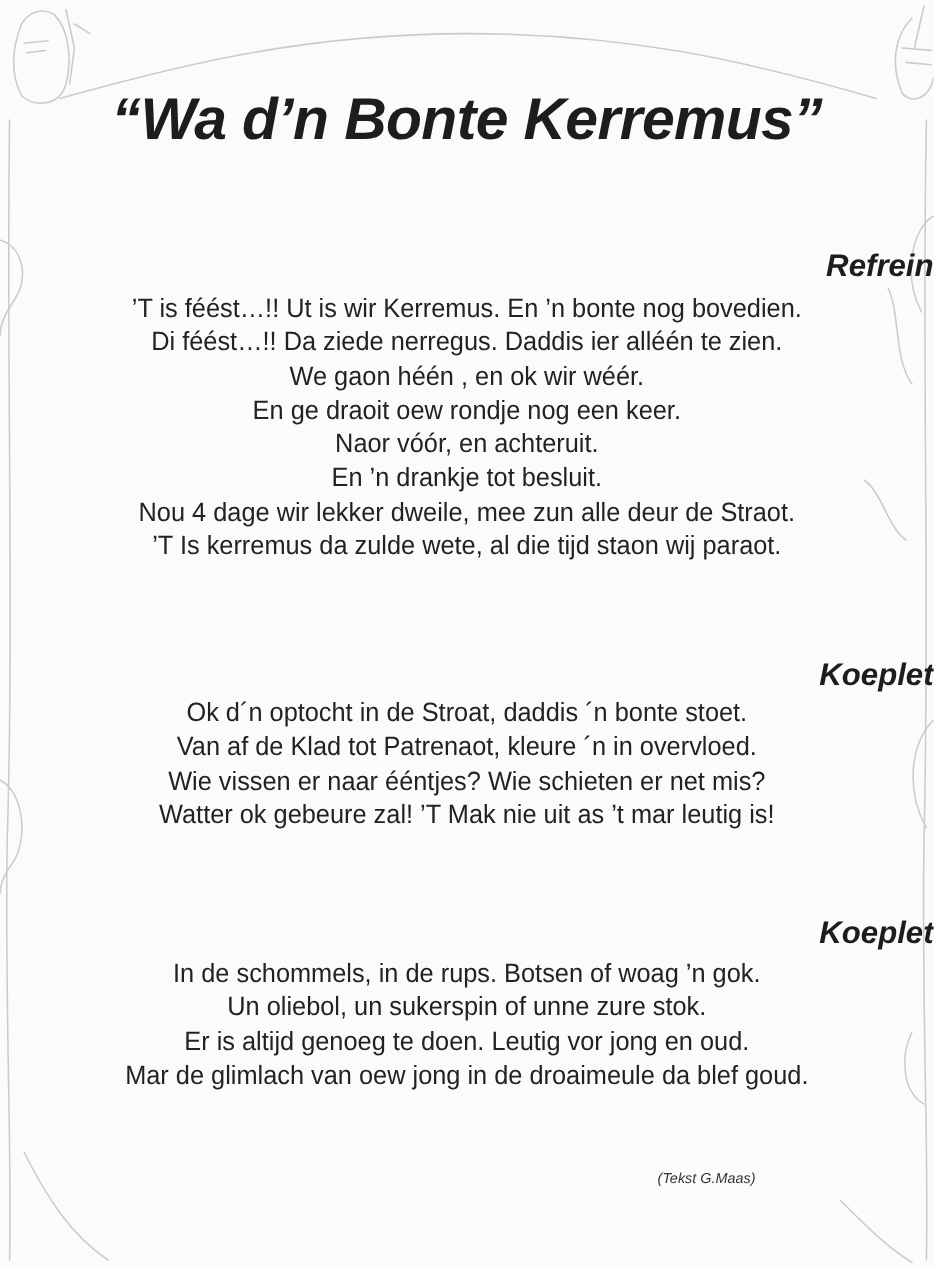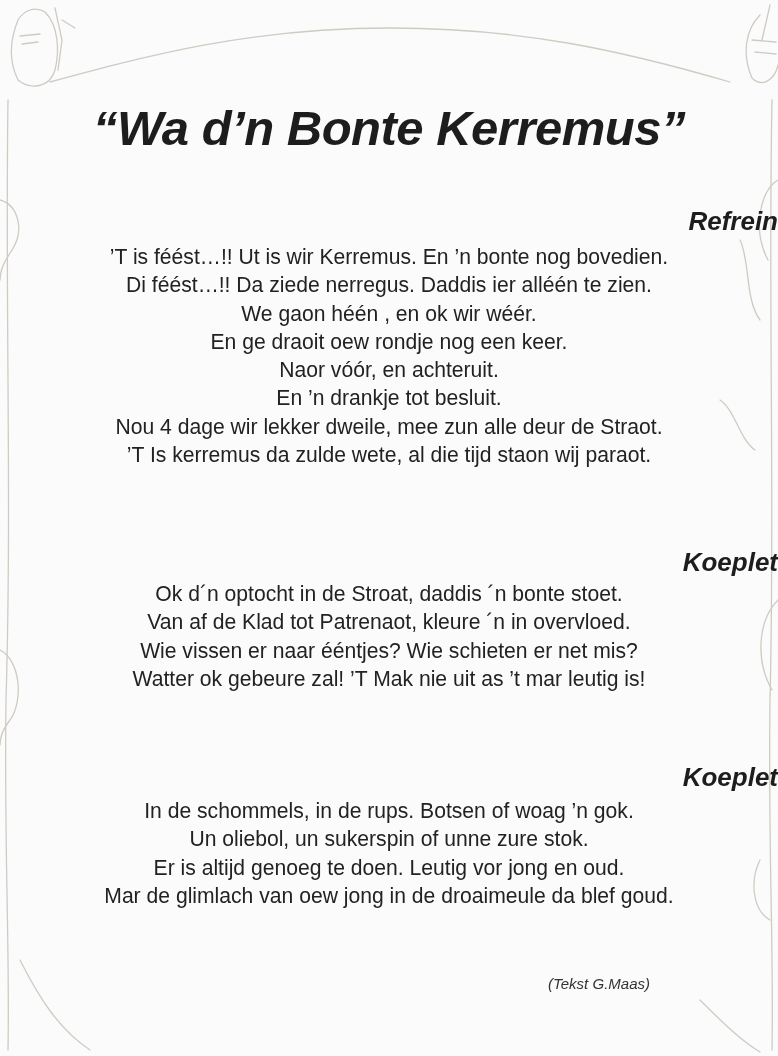--- a/index.html
+++ b/index.html
@@ -5,37 +5,37 @@
   html, body { margin: 0; padding: 0; }
   body {
     width: 778px; height: 1056px; overflow: hidden;
     background: #fbfbfb;
     position: relative;
     font-family: "Liberation Sans", sans-serif;
     color: #222;
   }
   .frame { position: absolute; left: 0; top: 0; width: 778px; height: 1056px; pointer-events: none; }
   .title {
-    position: absolute; left: 0; width: 778px; top: 100px;
+    position: absolute; left: 0; width: 778px; top: 72px;
     text-align: center; font-weight: bold; font-style: italic;
     font-size: 49px; letter-spacing: -0.5px; color: #1d1d1d;
   }
   .section-head {
     position: absolute; left: 0; width: 778px; text-align: right;
     font-weight: bold; font-style: italic; font-size: 26px; color: #1d1d1d;
   }
   .verse {
     position: absolute; left: 0; width: 778px; text-align: center;
     font-size: 22px; line-height: 28.3px; color: #222;
     transform: scaleX(0.96); transform-origin: center top;
   }
   .verse div { white-space: nowrap; }
   .credit {
     position: absolute; left: 548px; top: 975px;
-    font-style: italic; font-size: 15px; color: #333;
+    font-style: italic; font-size: 12px; color: #333;
   }
 </style>
 </head>
 <body>
 
 <svg class="frame" viewBox="0 0 778 1056" xmlns="http://www.w3.org/2000/svg">
   <g fill="none" stroke="#cfcbc2" stroke-width="1.3" stroke-linecap="round">
     <path d="M50 82 C 150 55, 250 28, 390 28 C 520 28, 620 50, 730 82"></path>
     <path d="M18 20 C 10 40, 8 60, 18 80 C 30 90, 50 88, 55 70 C 60 50, 58 25, 45 12 C 35 6, 24 10, 18 20 Z"></path>
     <path d="M55 8 L 62 40 L 58 70 M 62 20 L 75 28"></path>

